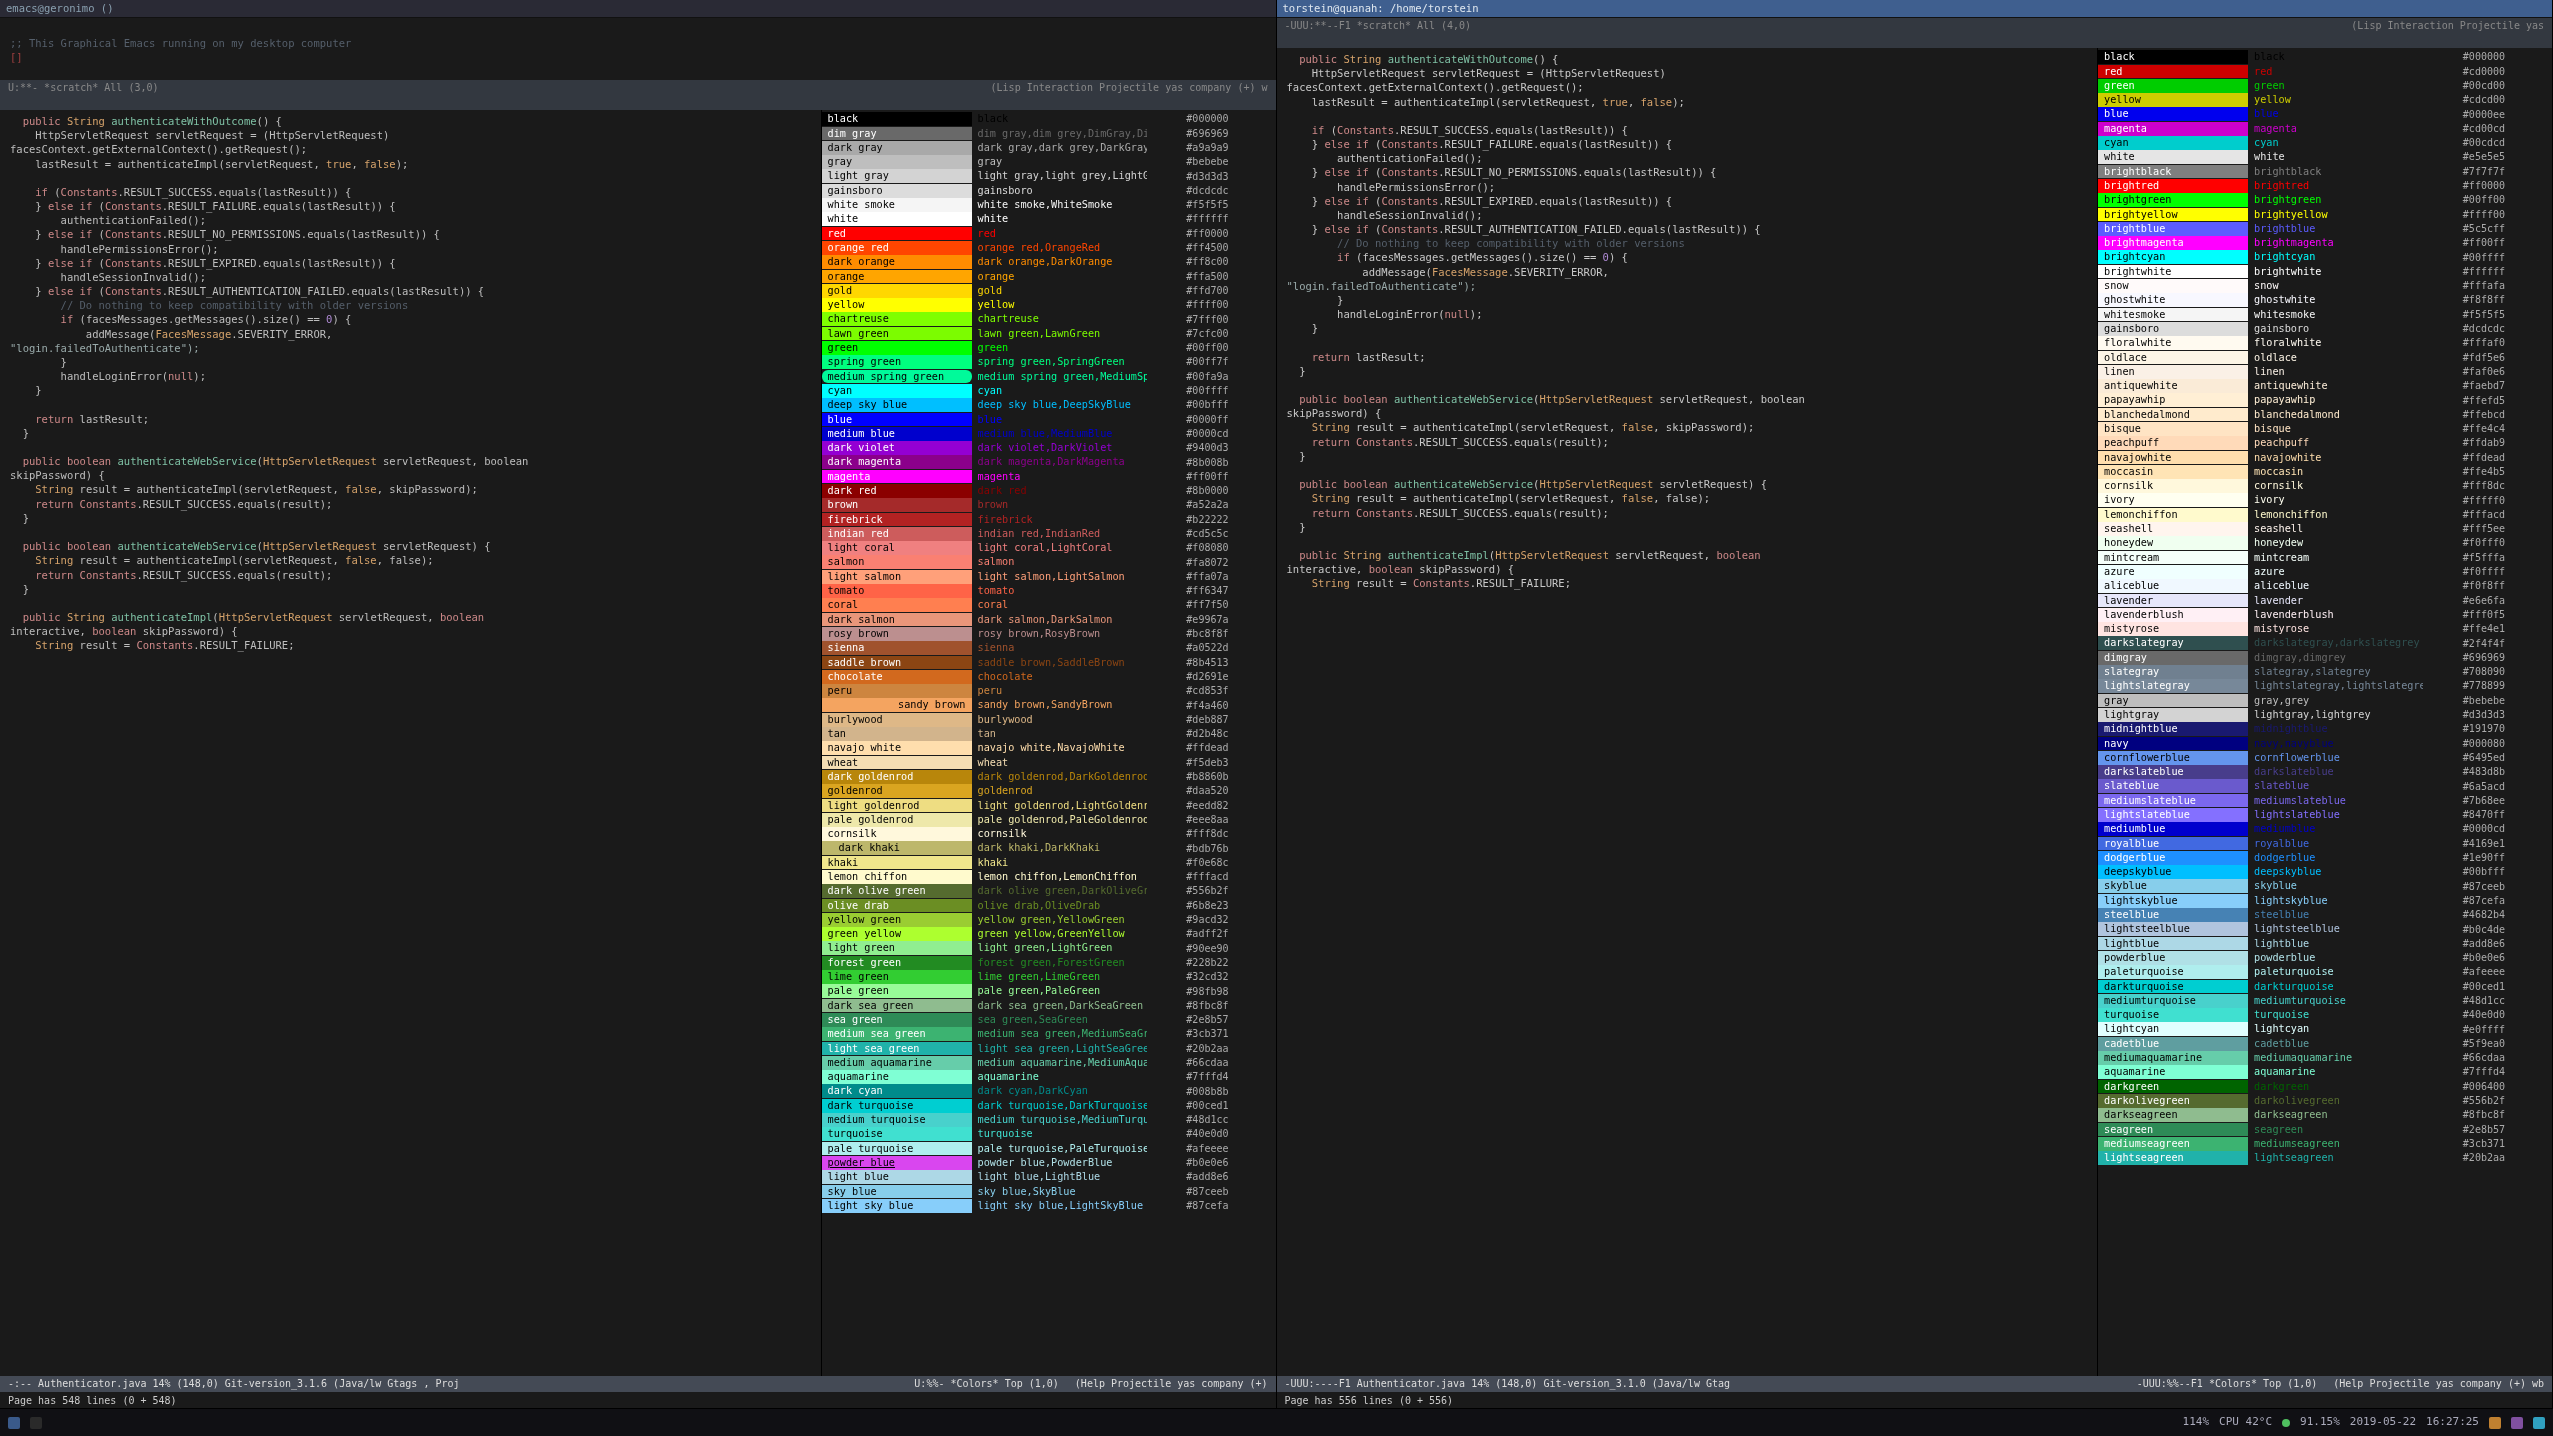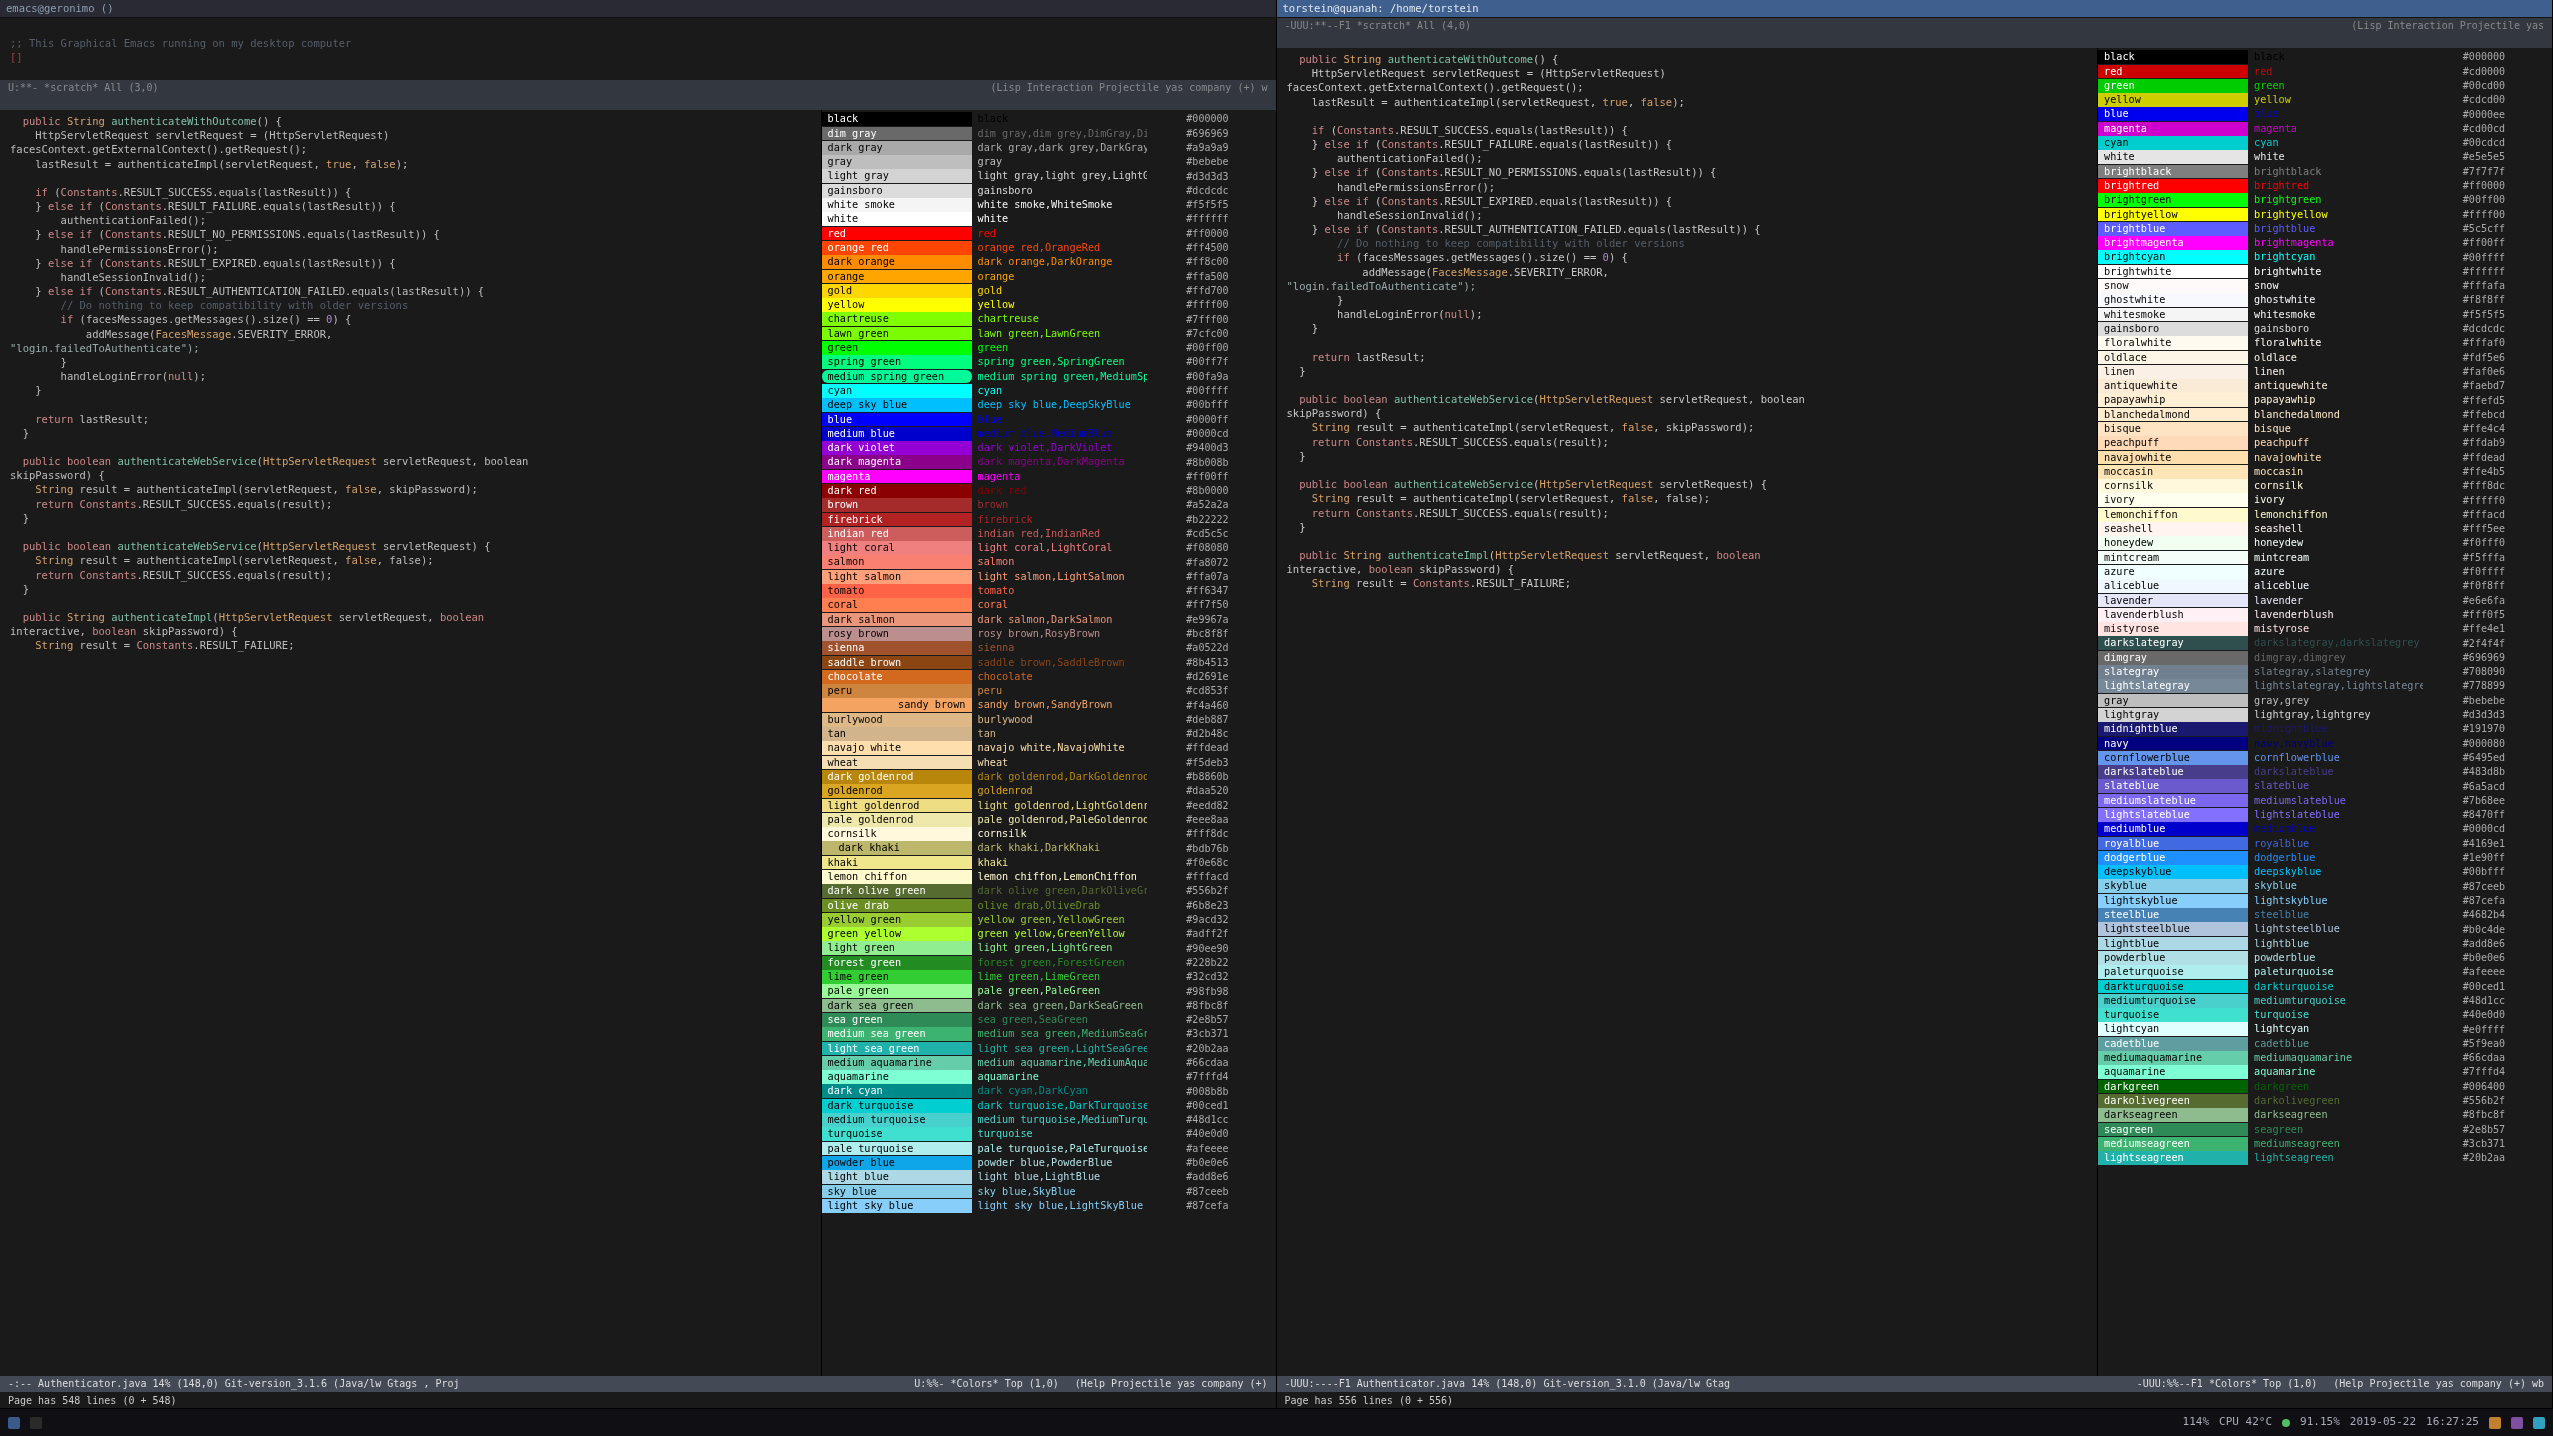--- a/index.html
+++ b/index.html
@@ -522,21 +522,21 @@
             <div class="swatch-l" style="background: rgb(64, 224, 208); color: rgb(0, 0, 0);">turquoise</div>
             <div class="swatch-r" style="color: rgb(64, 224, 208);">turquoise</div>
             <div class="hex">#40e0d0</div>
           </div>
           <div class="row">
             <div class="swatch-l" style="background: rgb(175, 238, 238); color: rgb(0, 0, 0);">pale turquoise</div>
             <div class="swatch-r" style="color: rgb(175, 238, 238);">pale turquoise,PaleTurquoise</div>
             <div class="hex">#afeeee</div>
           </div>
           <div class="row">
-            <div class="swatch-l" style="background: #0ea5e9; color: rgb(0, 0, 0);">powder blue</div>
+            <div class="swatch-l" style="background: #d946ef; color: rgb(0, 0, 0); text-decoration: underline;">powder blue</div>
             <div class="swatch-r" style="color: rgb(176, 224, 230);">powder blue,PowderBlue</div>
             <div class="hex">#b0e0e6</div>
           </div>
           <div class="row">
             <div class="swatch-l" style="background: rgb(173, 216, 230); color: rgb(0, 0, 0);">light blue</div>
             <div class="swatch-r" style="color: rgb(173, 216, 230);">light blue,LightBlue</div>
             <div class="hex">#add8e6</div>
           </div>
           <div class="row">
             <div class="swatch-l" style="background: rgb(135, 206, 235); color: rgb(0, 0, 0);">sky blue</div>

